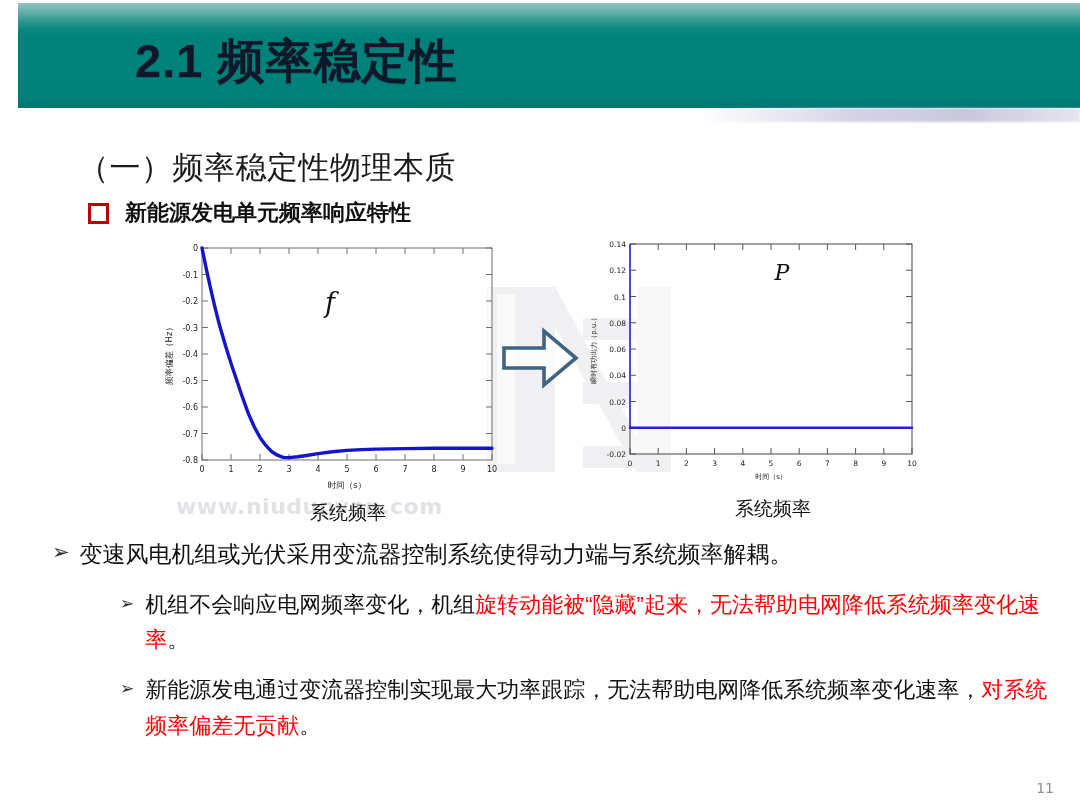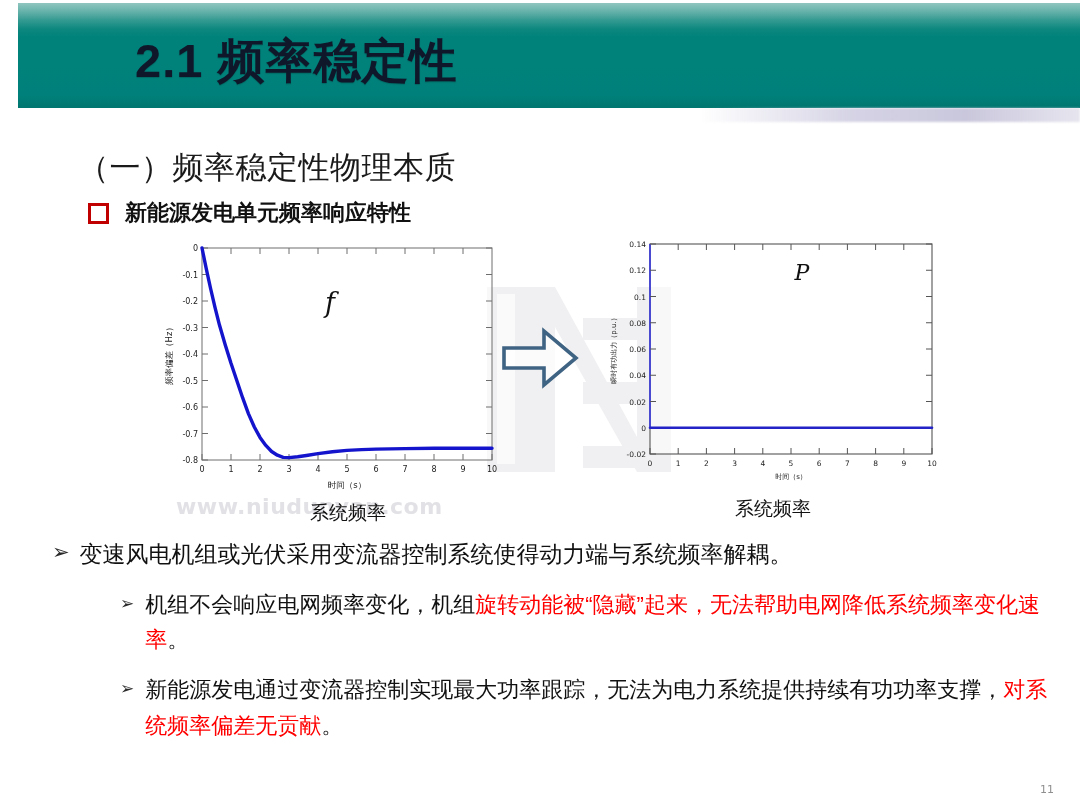--- a/index.html
+++ b/index.html
@@ -63,21 +63,21 @@
     display:flex;align-items:center;gap:16px;white-space:nowrap;justify-content:space-between;
   }
   .bullet-square{
     width:15px;height:15px;border:3px solid #c00000;background:#fff;
     display:inline-block;flex:none;
   }
   .h-sub-text{font-size:22px;font-weight:700;color:#111;}
 
   
   .chart-left{position:absolute;left:158px;top:238px;width:350px;height:260px;z-index:4;}
-  .chart-right{position:absolute;left:602px;top:232px;width:360px;height:250px;z-index:4;}
+  .chart-right{position:absolute;left:582px;top:232px;width:360px;height:250px;z-index:4;}
   .chart-left svg,.chart-right svg{display:block;}
 
   .arrow-box{position:absolute;left:500px;top:322px;width:80px;height:72px;z-index:4;}
 
   .cap{position:absolute;font-size:19px;color:#111;white-space:nowrap;z-index:5;font-family:Liberation Serif, serif;}
   .cap-left{left:310px;top:500px;}
   .cap-right{left:735px;top:496px;}
 
   
   .body{position:absolute;left:52px;top:538px;width:1010px;z-index:5;}
@@ -95,21 +95,21 @@
     color:#2a2a2a;flex:none;line-height:1.42;
     font-family:"DejaVu Sans",sans-serif;
   }
   .arr1{font-size:21px;}
   .arr2{font-size:17px;padding-top:4px;}
   .txt{flex:1;}
   .red{color:#ff0000;}
 
   .page-num{
     position:absolute;right:26px;bottom:14px;
-    font-size:11px;color:#8f8f8f;z-index:5;
+    font-size:14px;color:#8f8f8f;z-index:5;
     font-family:"DejaVu Sans",sans-serif;
   }
 
   
   .ax-tick{font-family:"DejaVu Sans",sans-serif;font-size:8px;fill:#1c1c1c;}
   .ax-tick-r{font-family:"DejaVu Sans",sans-serif;font-size:7.5px;fill:#1c1c1c;}
   .ax-title{font-family:"DejaVu Sans",sans-serif;font-size:8.5px;fill:#1c1c1c;}
   .ax-title-r{font-family:"DejaVu Sans",sans-serif;font-size:7px;fill:#1c1c1c;}
   .sym{font-family:"DejaVu Serif",serif;font-style:italic;font-size:27px;fill:#111;}
   .sym-r{font-family:"DejaVu Serif",serif;font-style:italic;font-size:22px;fill:#111;}
@@ -332,20 +332,20 @@
       <span class="txt">变速风电机组或光伏采用变流器控制系统使得动力端与系统频率解耦。</span>
     </div>
 
     <div class="lvl2">
       <span class="arr arr2">➢</span>
       <span class="txt"><span>机组不会响应电网频率变化，机组</span><span class="red">旋转动能被“隐藏”起来，无法帮助电网降低系统频率变化速率</span><span>。</span></span>
     </div>
 
     <div class="lvl2 second">
       <span class="arr arr2">➢</span>
-      <span class="txt"><span>新能源发电通过变流器控制实现最大功率跟踪，无法为电力系统提供持续有功功率支撑，</span><span class="red">对系统频率偏差无贡献</span><span>。</span></span>
+      <span class="txt"><span>新能源发电通过变流器控制实现最大功率跟踪，无法帮助电网降低系统频率变化速率，</span><span class="red">对系统频率偏差无贡献</span><span>。</span></span>
     </div>
 
   </div>
 
   <div class="page-num">11</div>
 
 </div>
 
 </body></html>

